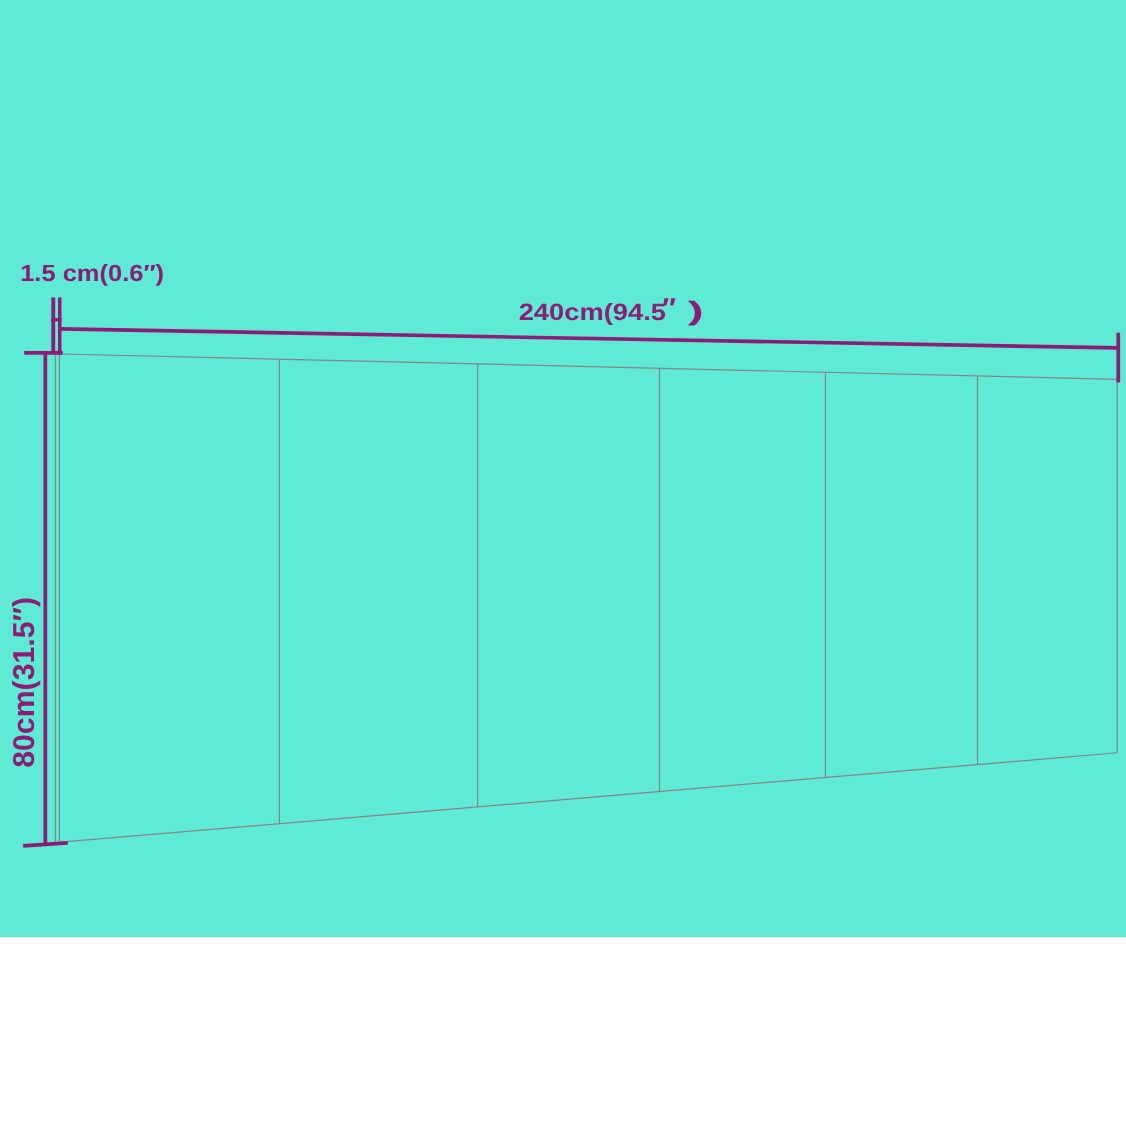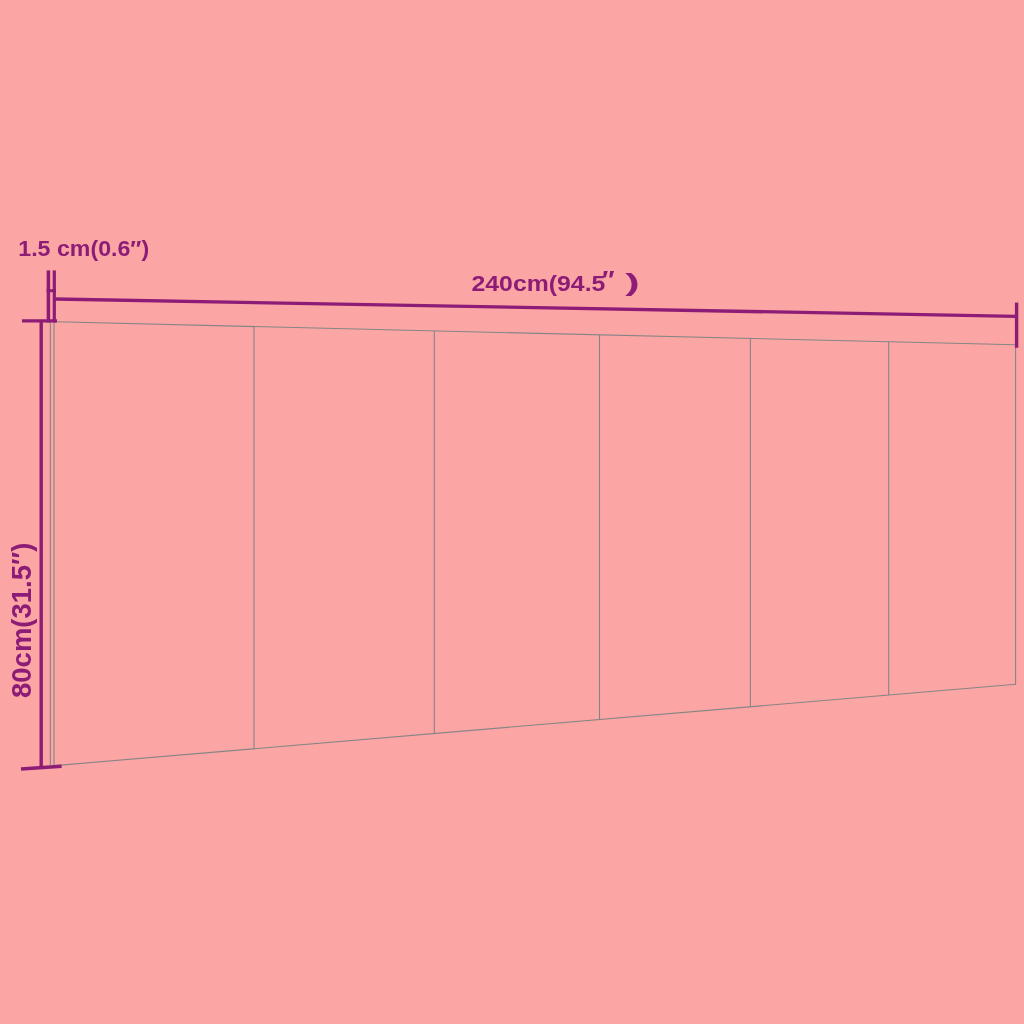--- a/index.html
+++ b/index.html
@@ -1,16 +1,16 @@
 <!DOCTYPE html>
 <html><head>
 <meta charset="utf-8">
 <style>
   html,body{margin:0;padding:0;background:#ffffff;}
-  .wrap{width:1024px;height:1024px;position:relative;background:#fca5a5;overflow:hidden;}
+  .wrap{width:1024px;height:852px;position:relative;background:#5eead4;overflow:hidden;}
   svg{display:block;}
   text{font-family:"Liberation Sans",sans-serif;font-weight:bold;fill:#8d1c77;}
 </style>
 </head>
 <body>
 <div class="wrap">
 <svg width="1024" height="1024" viewBox="0 0 1024 1024">
 
   <line x1="56" y1="321.8" x2="1016" y2="344.8" stroke="#858585" stroke-width="1.1"></line>
 

